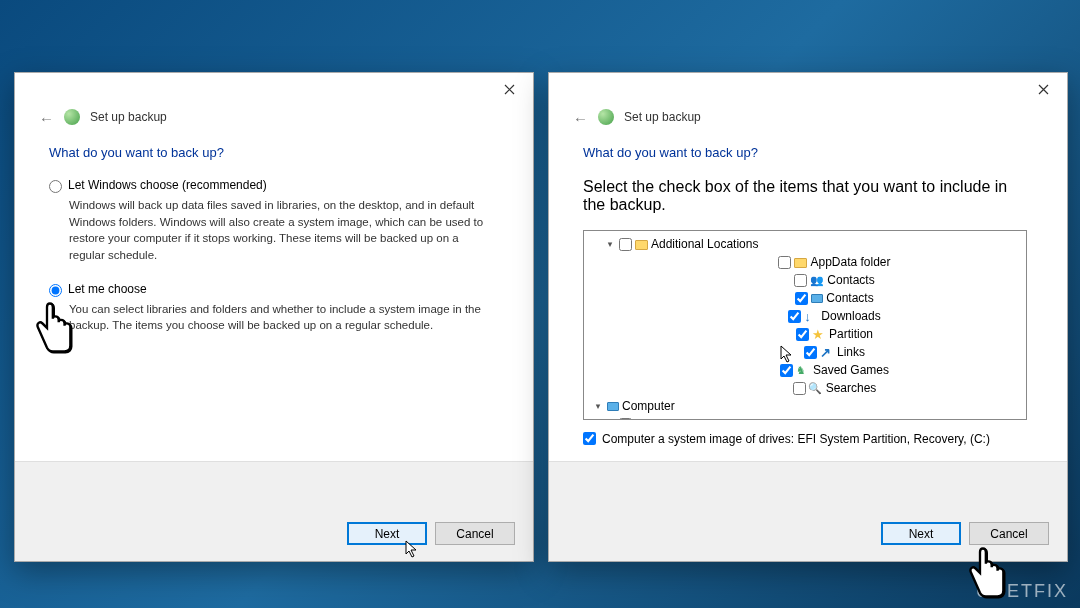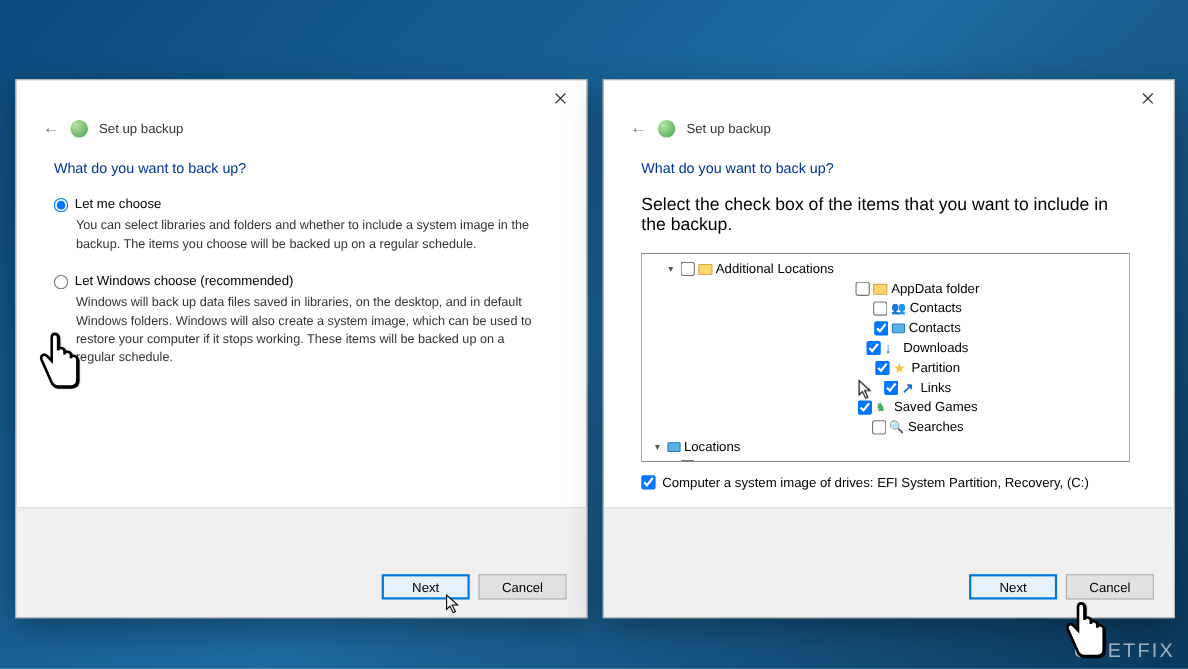--- a/index.html
+++ b/index.html
@@ -114,32 +114,32 @@
   <div class="header-row">
     <span class="back-arrow">←</span>
     <span class="globe-icon"></span>
     <span class="wiz-title">Set up backup</span>
   </div>
   <div class="content">
     <div class="heading">What do you want to back up?</div>
 
     <div class="radio-group">
       <label class="radio-row">
+        <input type="radio" name="leftopt" style="">
+        <span class="radio-label">Let Windows choose (recommended)</span>
+      </label>
+      <div class="radio-desc">Windows will back up data files saved in libraries, on the desktop, and in default Windows folders. Windows will also create a system image, which can be used to restore your computer if it stops working. These items will be backed up on a regular schedule.</div>
+    </div>
+
+    <div class="radio-group">
+      <label class="radio-row">
         <input type="radio" name="leftopt" checked="" style="">
         <span class="radio-label">Let me choose</span>
       </label>
       <div class="radio-desc">You can select libraries and folders and whether to include a system image in the backup. The items you choose will be backed up on a regular schedule.</div>
-    </div>
-
-    <div class="radio-group">
-      <label class="radio-row">
-        <input type="radio" name="leftopt" style="">
-        <span class="radio-label">Let Windows choose (recommended)</span>
-      </label>
-      <div class="radio-desc">Windows will back up data files saved in libraries, on the desktop, and in default Windows folders. Windows will also create a system image, which can be used to restore your computer if it stops working. These items will be backed up on a regular schedule.</div>
     </div>
   </div>
   <div class="button-row">
     <div class="btn default">
         <span>Next</span>
       </div>
     <div class="btn">
         <span>Cancel</span>
       </div>
   </div>
@@ -213,21 +213,21 @@
       </div>
       <div class="tree-node ind-2">
         <span class="chev"></span>
         <input class="cb" type="checkbox" style="">
         <span class="fico fico-search">🔍</span>
         <span>Searches</span>
       </div>
       <div class="tree-node" style="padding-left:6px">
         <span class="chev">▾</span>
         <span class="fico fico-monitor"></span>
-        <span>Locations</span>
+        <span>Computer</span>
       </div>
       <div class="tree-node ind-1">
         <span class="chev">▸</span>
         <input class="cb" type="checkbox" style="">
         <span class="fico fico-disk"></span>
         <span>Local Disk (C:)</span>
       </div>
     </div>
 
     <div class="sysimg-row">

